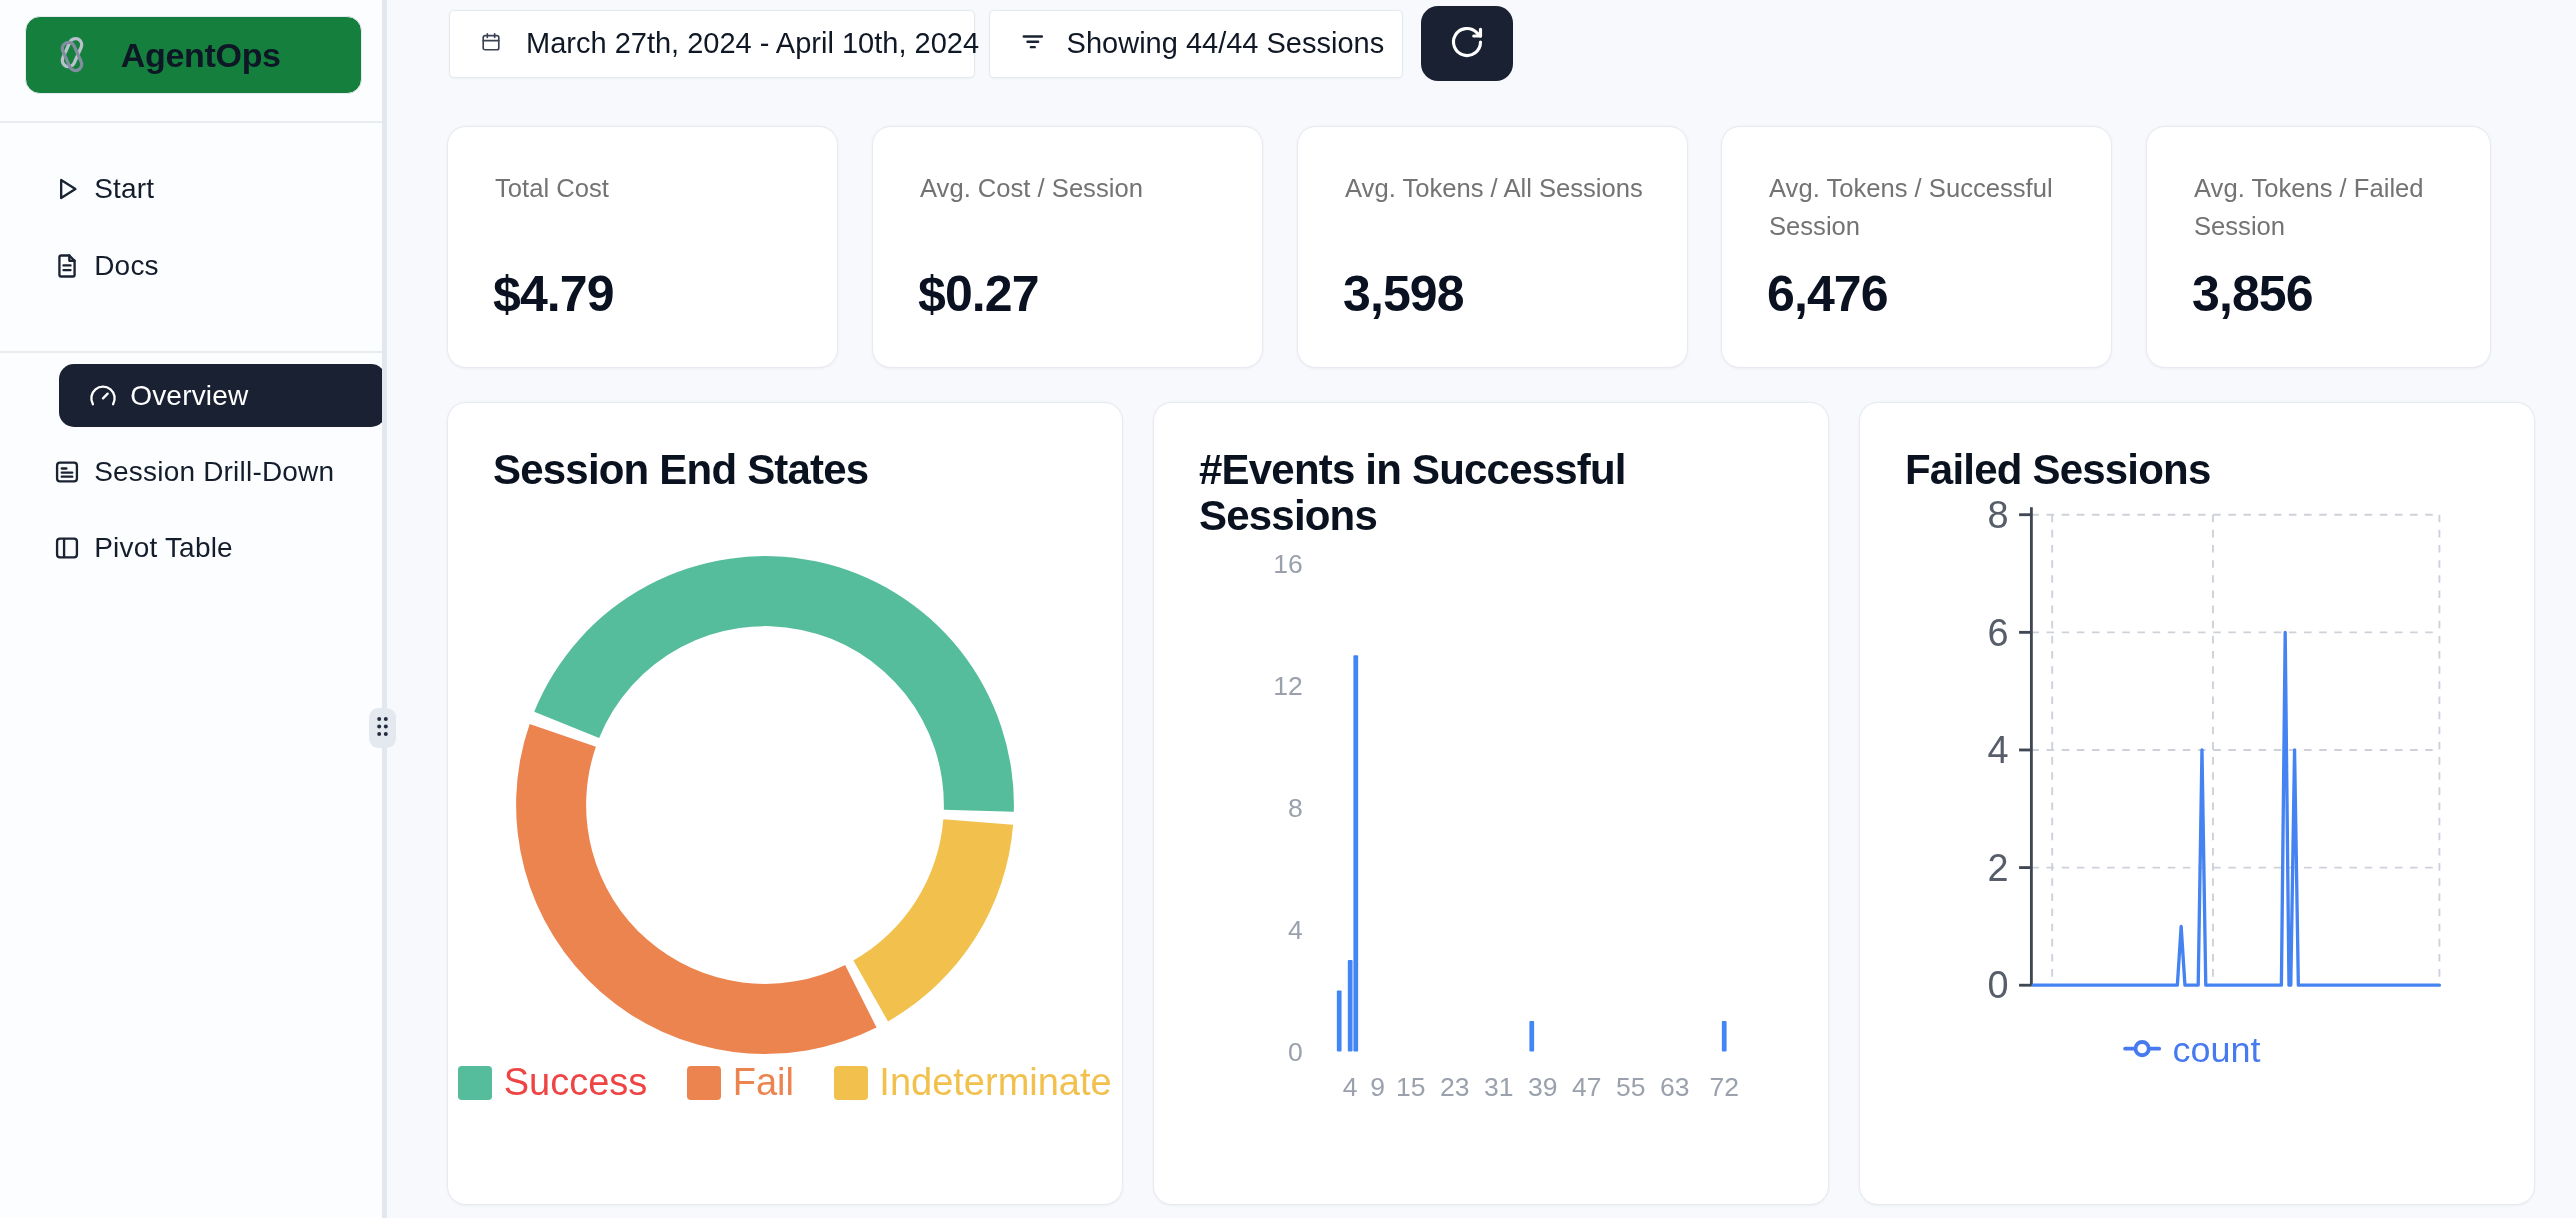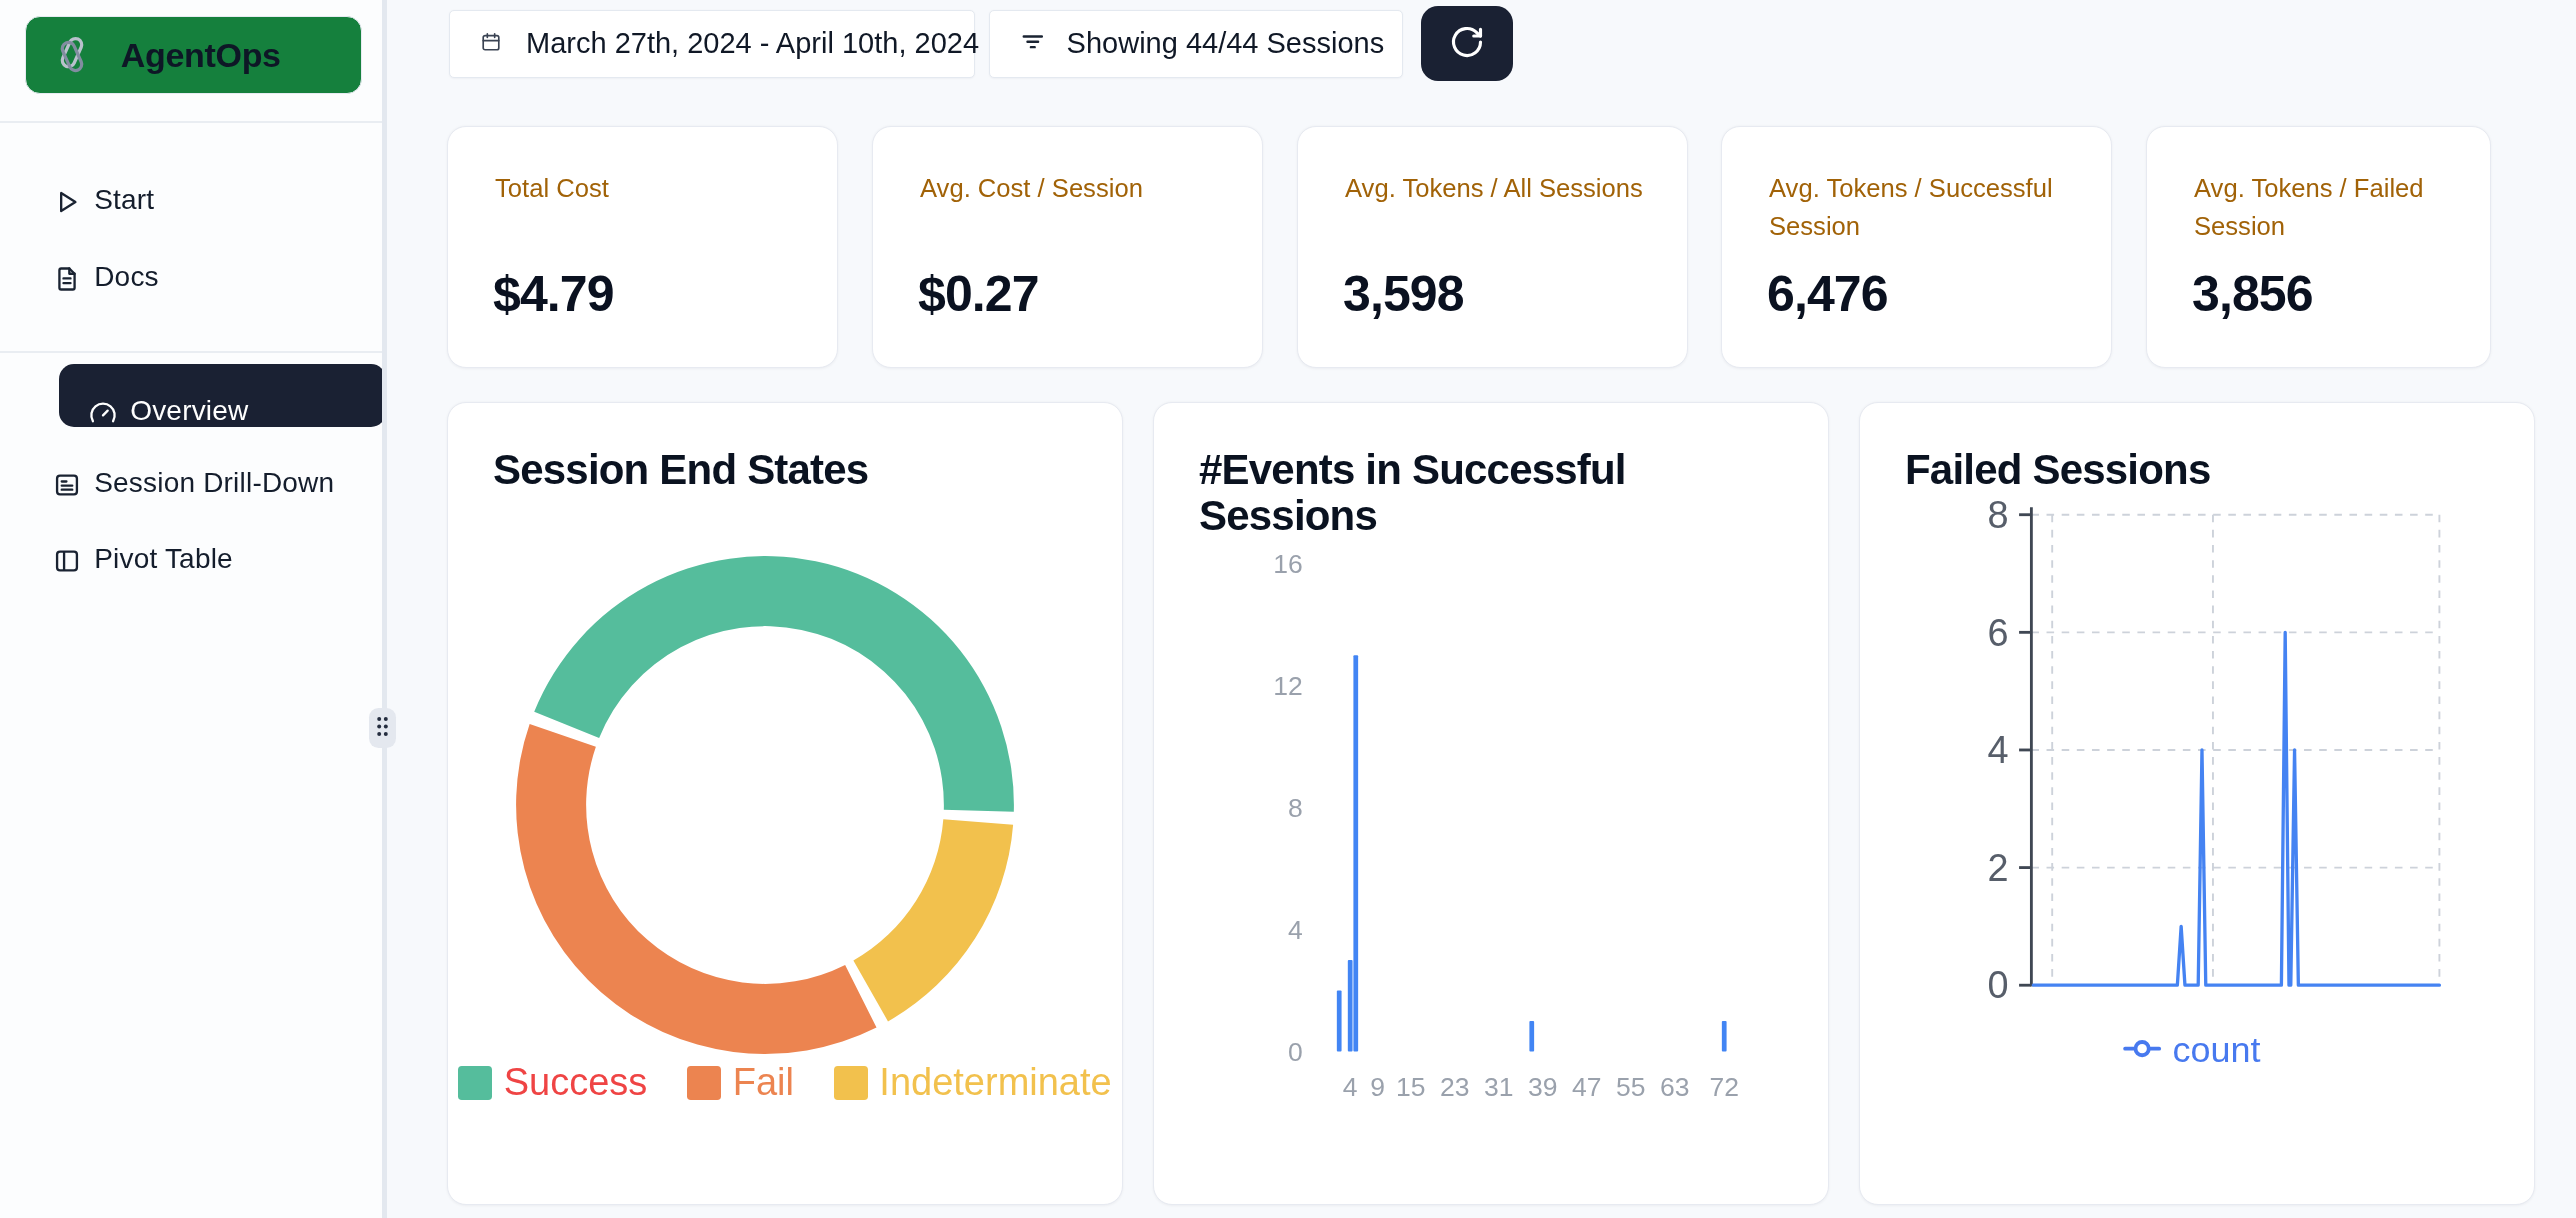--- a/index.html
+++ b/index.html
@@ -12,37 +12,37 @@
   
   .sidebar{position:absolute;left:0;top:0;width:382px;height:1219px;background:#FCFDFE;}
   .side-divider{position:absolute;left:382px;top:0;width:4.7px;height:1219px;background:#E3E8EF;}
   .drag-handle{position:absolute;left:369px;top:708px;width:26.5px;height:40px;border-radius:9.5px;
     background:#E4E8EF;display:flex;align-items:center;justify-content:center;cursor:col-resize;z-index:5;}
   .brand-box{position:absolute;left:24.6px;top:16px;width:337px;height:78px;background:#15803d;
     border:1.9px solid #E7EBF2;border-radius:15px;display:flex;align-items:center;cursor:pointer;box-sizing:border-box;}
   .brand-box .logo{margin-left:24.6px;width:44px;height:44px;flex:0 0 auto;}
   .brand-label{margin-left:26.5px;font-size:34px;font-weight:700;color:#0E1726;letter-spacing:-0.3px;}
   .hr{position:absolute;left:0;width:382px;height:1.9px;background:#E9EDF2;}
-  .nav-item{position:absolute;left:23px;width:327px;height:55px;display:flex;align-items:flex-end;
+  .nav-item{position:absolute;left:23px;width:327px;height:55px;display:flex;align-items:center;
     border-radius:15px;cursor:pointer;color:#141D2C;}
   .nav-item .nicon{margin-left:30px;width:28px;height:28px;flex:0 0 auto;}
   .nav-item .nlabel{margin-left:13.2px;font-size:28px;font-weight:500;letter-spacing:0.2px;}
   .nav-item.active{background:#1A2133;color:#FFFFFF;height:63px;margin-left:36px;}
   
   .tb-btn{position:absolute;background:#FFFFFF;border:1.9px solid #E4E9F0;border-radius:5px;
     display:flex;align-items:center;box-sizing:border-box;cursor:pointer;box-shadow:0 0.9px 1.9px rgba(16,24,40,.04);}
   .tb-btn .ticon{flex:0 0 auto;}
   .tb-label{font-size:29px;font-weight:500;color:#101826;white-space:nowrap;}
   .refresh-btn{position:absolute;left:1421px;top:5.7px;width:92px;height:75px;border-radius:17px;
     background:#1A2133;border:none;display:flex;align-items:center;justify-content:center;cursor:pointer;}
   
   .card{position:absolute;background:#FFFFFF;border:1.9px solid #E7EAF1;border-radius:19px;
     box-sizing:border-box;box-shadow:0 0.9px 2.8px rgba(16,24,40,.05);}
   .stat-label{position:absolute;left:47px;top:42px;width:298px;font-size:25.6px;line-height:38px;
-    font-weight:500;color:#a16207;}
+    font-weight:500;color:#737373;}
   .stat-value{position:absolute;left:45px;top:138px;font-size:50px;font-weight:700;color:#0A1120;letter-spacing:-0.9px;}
   .chart-title{position:absolute;left:45px;top:44px;width:568px;font-size:42px;line-height:46px;
     font-weight:700;color:#0A1220;letter-spacing:-0.8px;}
   .chart-svg{position:absolute;left:0;top:0;}
   .donut-legend{position:absolute;left:0;top:658px;width:100%;display:flex;justify-content:center;
     align-items:center;gap:40px;}
   .dl-item{display:flex;align-items:center;gap:11.4px;}
   .dl-swatch{width:34px;height:34px;border-radius:3.8px;flex:0 0 auto;}
   .dl-label{font-size:38px;font-weight:400;}
   

